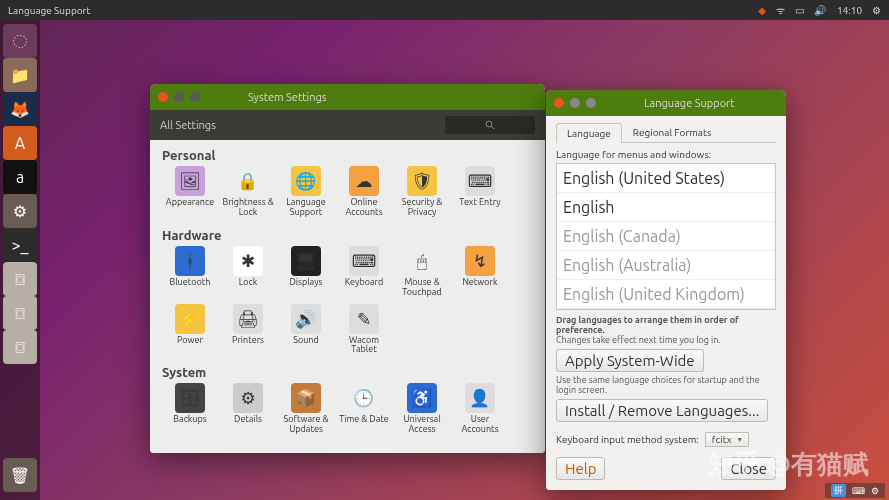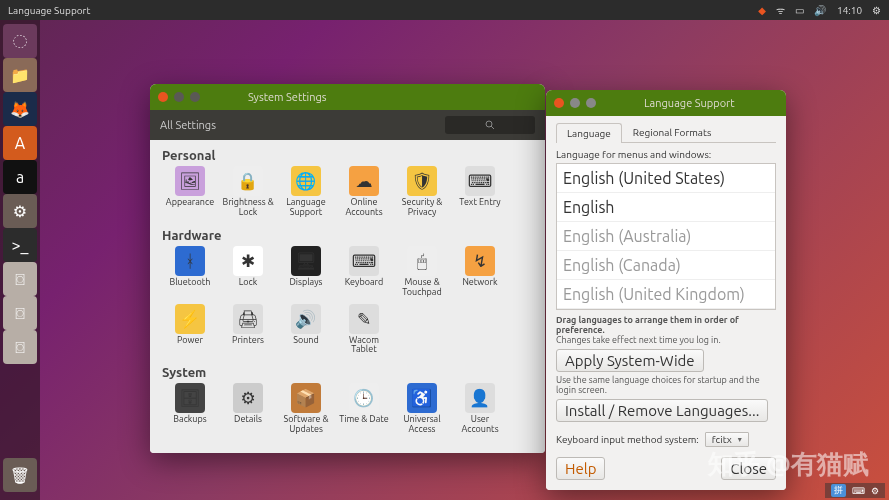--- a/index.html
+++ b/index.html
@@ -208,22 +208,22 @@
   </div>
   <div class="lang-body">
     <div class="tabs">
       <div class="tab active">Language</div>
       <div class="tab">Regional Formats</div>
     </div>
     <div>Language for menus and windows:</div>
     <div class="lang-list" id="lang-list">
         <div>English (United States)</div>
         <div>English</div>
+        <div class="grey">English (Canada)</div>
         <div class="grey">English (Australia)</div>
-        <div class="grey">English (Canada)</div>
         <div class="grey">English (United Kingdom)</div>
       </div>
     <div class="hint">
       <b>Drag languages to arrange them in order of preference.</b>
       <span>Changes take effect next time you log in.</span>
     </div>
     <span class="btn">Apply System-Wide</span>
     <div class="hint" style="margin-top:3px">Use the same language choices for startup and the login screen.</div>
     <span class="btn">Install / Remove Languages...</span>
     <div style="margin-top:10px; display:flex; align-items:center; gap:6px">

